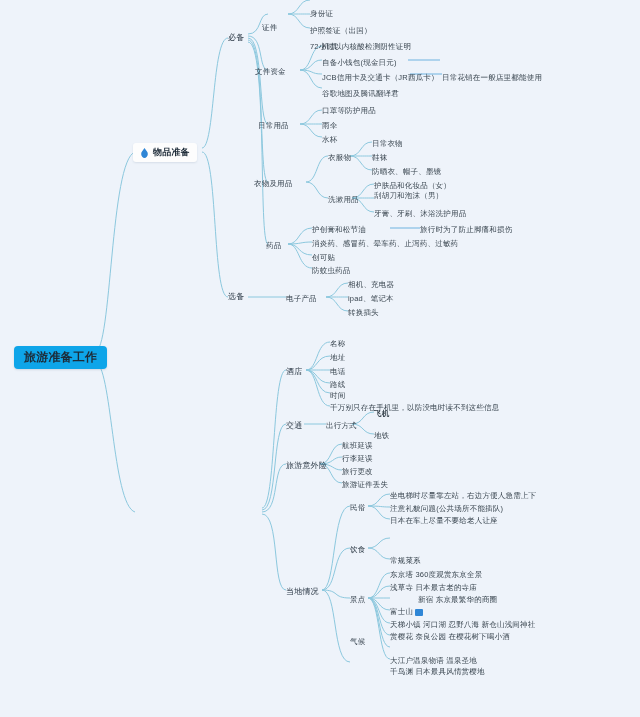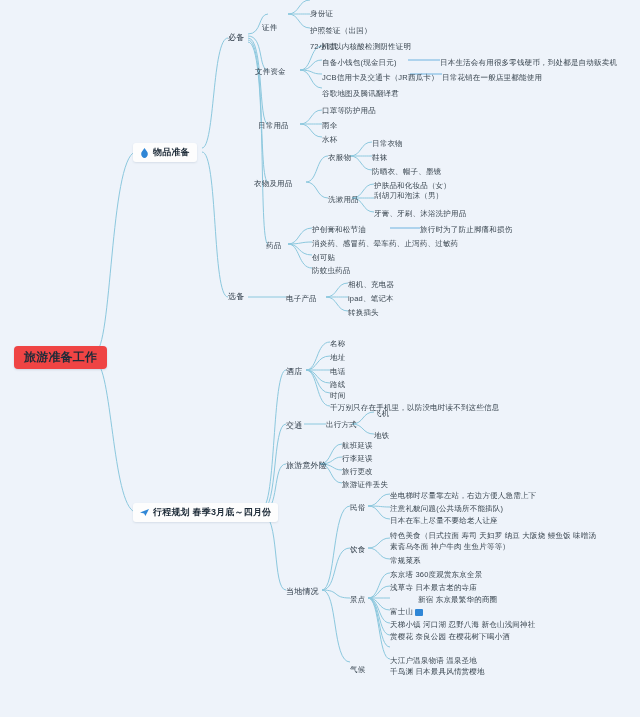--- a/index.html
+++ b/index.html
@@ -15,21 +15,21 @@
   .node{
     position:absolute;
     font-size:8px;
     color:#2e3a46;
     white-space:nowrap;
     line-height:11px;
     letter-spacing:0.2px;
   }
   .node.root{
     font-size:12px;font-weight:bold;color:#1d2b38;
-    background:#ef4444;
+    background:#0ea5e9;
     padding:6px 10px;border-radius:4px;
     box-shadow:0 1px 2px rgba(120,140,165,.25);
   }
   .node.lvl1{
     font-size:9px;font-weight:bold;color:#1d2b38;
     background:#fdfdfd;
     padding:4px 7px;border-radius:3px;
     box-shadow:0 1px 2px rgba(120,140,165,.2);
     display:flex;align-items:center;gap:4px;
   }
@@ -164,21 +164,20 @@
   <div class="node lvl2" style="left:228px;top:291px;">选备</div>
 
   <div class="node lvl3" style="left:262px;top:22px;">证件</div>
   <div class="node lvl4" style="left:310px;top:8px;">身份证</div>
   <div class="node lvl4" style="left:310px;top:25px;">护照签证（出国）</div>
   <div class="node lvl4" style="left:310px;top:41px;">72小时以内核酸检测阴性证明</div>
 
   <div class="node lvl3" style="left:255px;top:66px;">文件资金</div>
   <div class="node lvl4" style="left:322px;top:41px;">机票</div>
   <div class="node lvl4" style="left:322px;top:57px;">自备小钱包(现金日元)</div>
-  <div class="node note" style="left:440px;top:57px;">日本生活会有用很多零钱硬币，到处都是自动贩卖机</div>
   <div class="node lvl4" style="left:322px;top:72px;">JCB信用卡及交通卡（JR西瓜卡）</div>
   <div class="node note" style="left:442px;top:72px;">日常花销在一般店里都能使用</div>
   <div class="node lvl4" style="left:322px;top:88px;">谷歌地图及腾讯翻译君</div>
 
   <div class="node lvl3" style="left:258px;top:120px;">日常用品</div>
   <div class="node lvl4" style="left:322px;top:105px;">口罩等防护用品</div>
   <div class="node lvl4" style="left:322px;top:120px;">雨伞</div>
   <div class="node lvl4" style="left:322px;top:134px;">水杯</div>
 
   <div class="node lvl3" style="left:254px;top:178px;">衣物及用品</div>
@@ -196,65 +195,58 @@
   <div class="node note" style="left:420px;top:224px;">旅行时为了防止脚痛和损伤</div>
   <div class="node lvl4" style="left:312px;top:238px;">消炎药、感冒药、晕车药、止泻药、过敏药</div>
   <div class="node lvl4" style="left:312px;top:252px;">创可贴</div>
   <div class="node lvl4" style="left:312px;top:265px;">防蚊虫药品</div>
 
   <div class="node lvl3" style="left:286px;top:293px;">电子产品</div>
   <div class="node lvl4" style="left:348px;top:279px;">相机、充电器</div>
   <div class="node lvl4" style="left:348px;top:293px;">ipad、笔记本</div>
   <div class="node lvl4" style="left:348px;top:307px;">转换插头</div>
 
-  <div class="node lvl1" style="left:133px;top:503px;">
-    <svg class="ic ic-plane" viewBox="0 0 10 10">
-      <path d="M0 5 L10 1 L6 9 L4.6 6.2 Z" fill="#2f86d6"></path>
-    </svg>
-    <span>行程规划 春季3月底～四月份</span>
-  </div>
 
   <div class="node lvl2" style="left:286px;top:366px;">酒店</div>
   <div class="node lvl4" style="left:330px;top:338px;">名称</div>
   <div class="node lvl4" style="left:330px;top:352px;">地址</div>
   <div class="node lvl4" style="left:330px;top:366px;">电话</div>
   <div class="node lvl4" style="left:330px;top:379px;">路线</div>
   <div class="node lvl4" style="left:330px;top:390px;">时间</div>
   <div class="node lvl4" style="left:330px;top:402px;text-align:right;">千万别只存在手机里，以防没电时读不到这些信息</div>
 
   <div class="node lvl2" style="left:286px;top:420px;">交通</div>
-  <div class="node lvl4" style="left:326px;top:420px;font-family:Liberation Mono, monospace;">出行方式</div>
-  <div class="node lvl4" style="left:374px;top:408px;">飞机</div>
+  <div class="node lvl4" style="left:326px;top:420px;">出行方式</div>
+  <div class="node lvl4" style="left:374px;top:408px;font-weight:bold;">飞机</div>
   <div class="node lvl4" style="left:374px;top:430px;">地铁</div>
 
   <div class="node lvl2" style="left:286px;top:460px;">旅游意外险</div>
   <div class="node lvl4" style="left:342px;top:440px;">航班延误</div>
   <div class="node lvl4" style="left:342px;top:453px;">行李延误</div>
   <div class="node lvl4" style="left:342px;top:466px;">旅行更改</div>
   <div class="node lvl4" style="left:342px;top:479px;">旅游证件丢失</div>
 
   <div class="node lvl2" style="left:286px;top:586px;text-align:right;">当地情况</div>
 
   <div class="node lvl3" style="left:350px;top:502px;">民俗</div>
   <div class="node lvl4" style="left:390px;top:490px;">坐电梯时尽量靠左站，右边方便人急需上下</div>
   <div class="node lvl4" style="left:390px;top:503px;">注意礼貌问题(公共场所不能插队)</div>
   <div class="node lvl4" style="left:390px;top:515px;">日本在车上尽量不要给老人让座</div>
 
   <div class="node lvl3" style="left:350px;top:544px;">饮食</div>
-  <div class="node lvl4 wrap" style="left:390px;top:530px;">特色美食（日式拉面 寿司 天妇罗 纳豆 大阪烧 鳗鱼饭 味噌汤 素斋乌冬面 神户牛肉 生鱼片等等）</div>
   <div class="node lvl4" style="left:390px;top:555px;">常规菜系</div>
 
   <div class="node lvl3" style="left:350px;top:594px;">景点</div>
   <div class="node lvl4" style="left:390px;top:569px;">东京塔 360度观赏东京全景</div>
   <div class="node lvl4" style="left:390px;top:582px;">浅草寺 日本最古老的寺庙</div>
   <div class="node lvl4" style="left:390px;top:594px;padding-left:28px;">新宿 东京最繁华的商圈</div>
   <div class="node lvl4" style="left:390px;top:606px;">
     <span>富士山</span><span class="ic-mt"></span>
   </div>
   <div class="node lvl4" style="left:390px;top:619px;">天梯小镇 河口湖 忍野八海 新仓山浅间神社</div>
   <div class="node lvl4" style="left:390px;top:631px;">赏樱花 奈良公园 在樱花树下喝小酒</div>
   <div class="node lvl4" style="left:390px;top:666px;">千鸟渊 日本最具风情赏樱地</div>
   <div class="node lvl4" style="left:390px;top:655px;">大江户温泉物语 温泉圣地</div>
 
-  <div class="node lvl3" style="left:350px;top:664px;">气候</div>
+  <div class="node lvl3" style="left:350px;top:636px;">气候</div>
 
 
 </div>
 
 </body></html>

